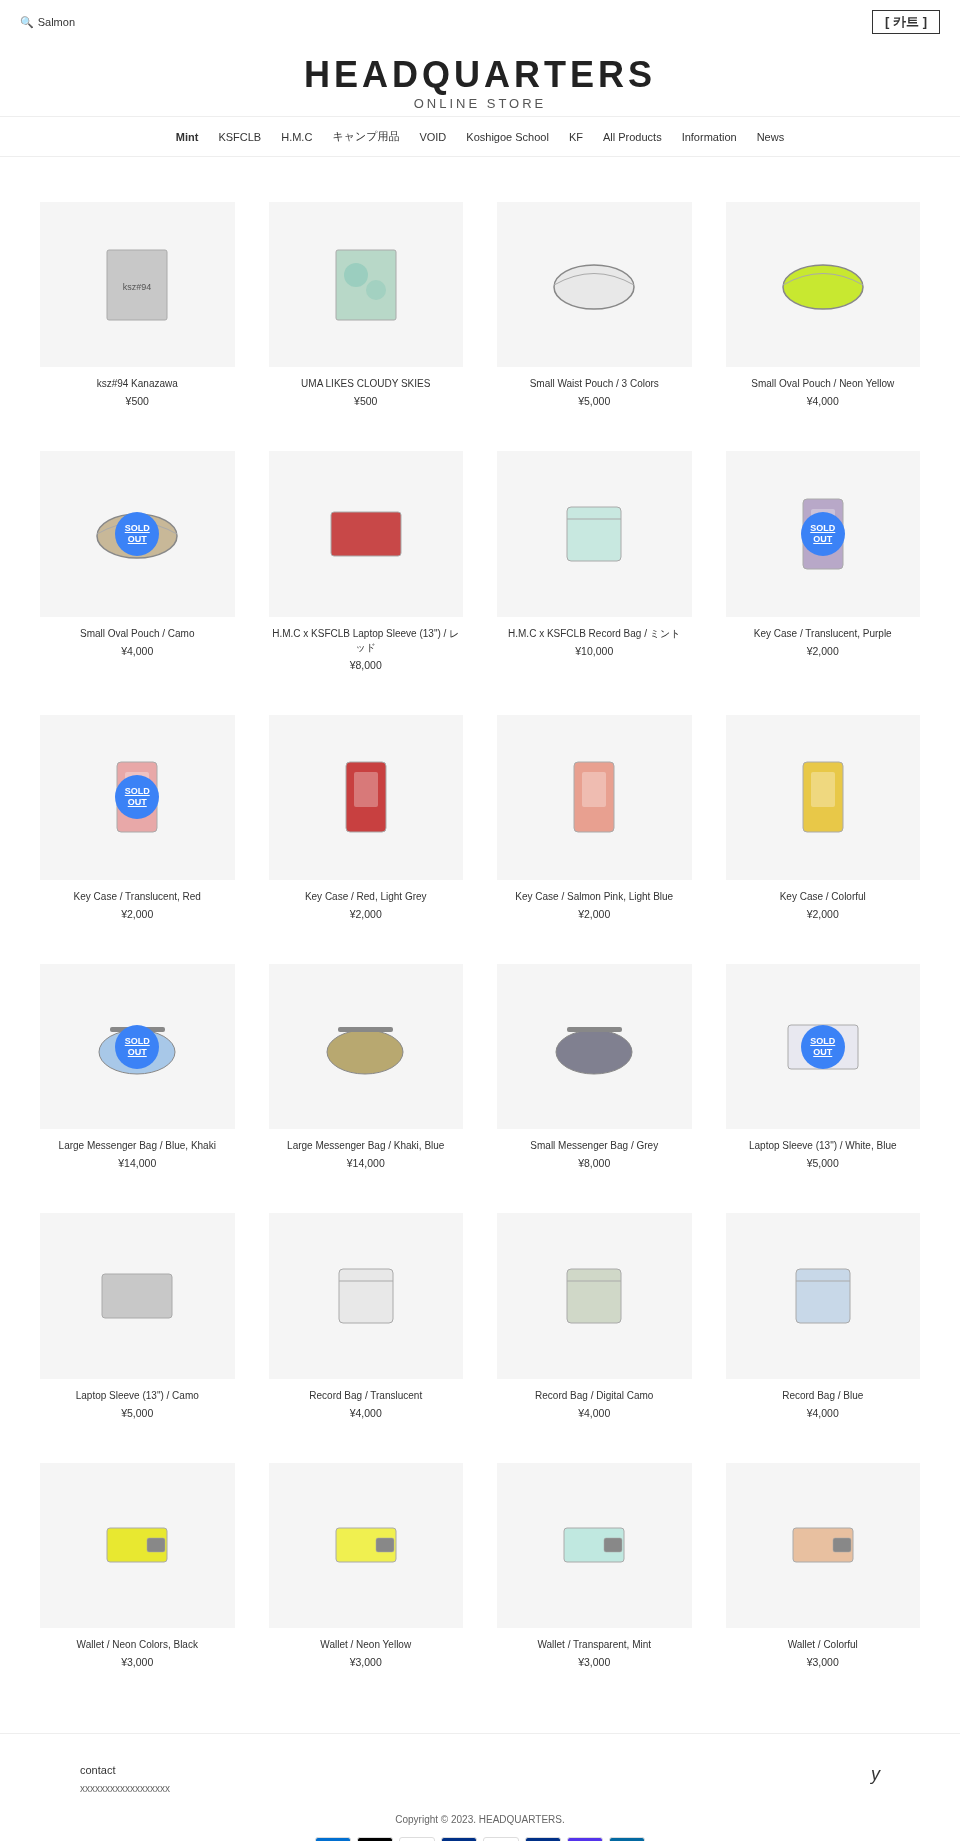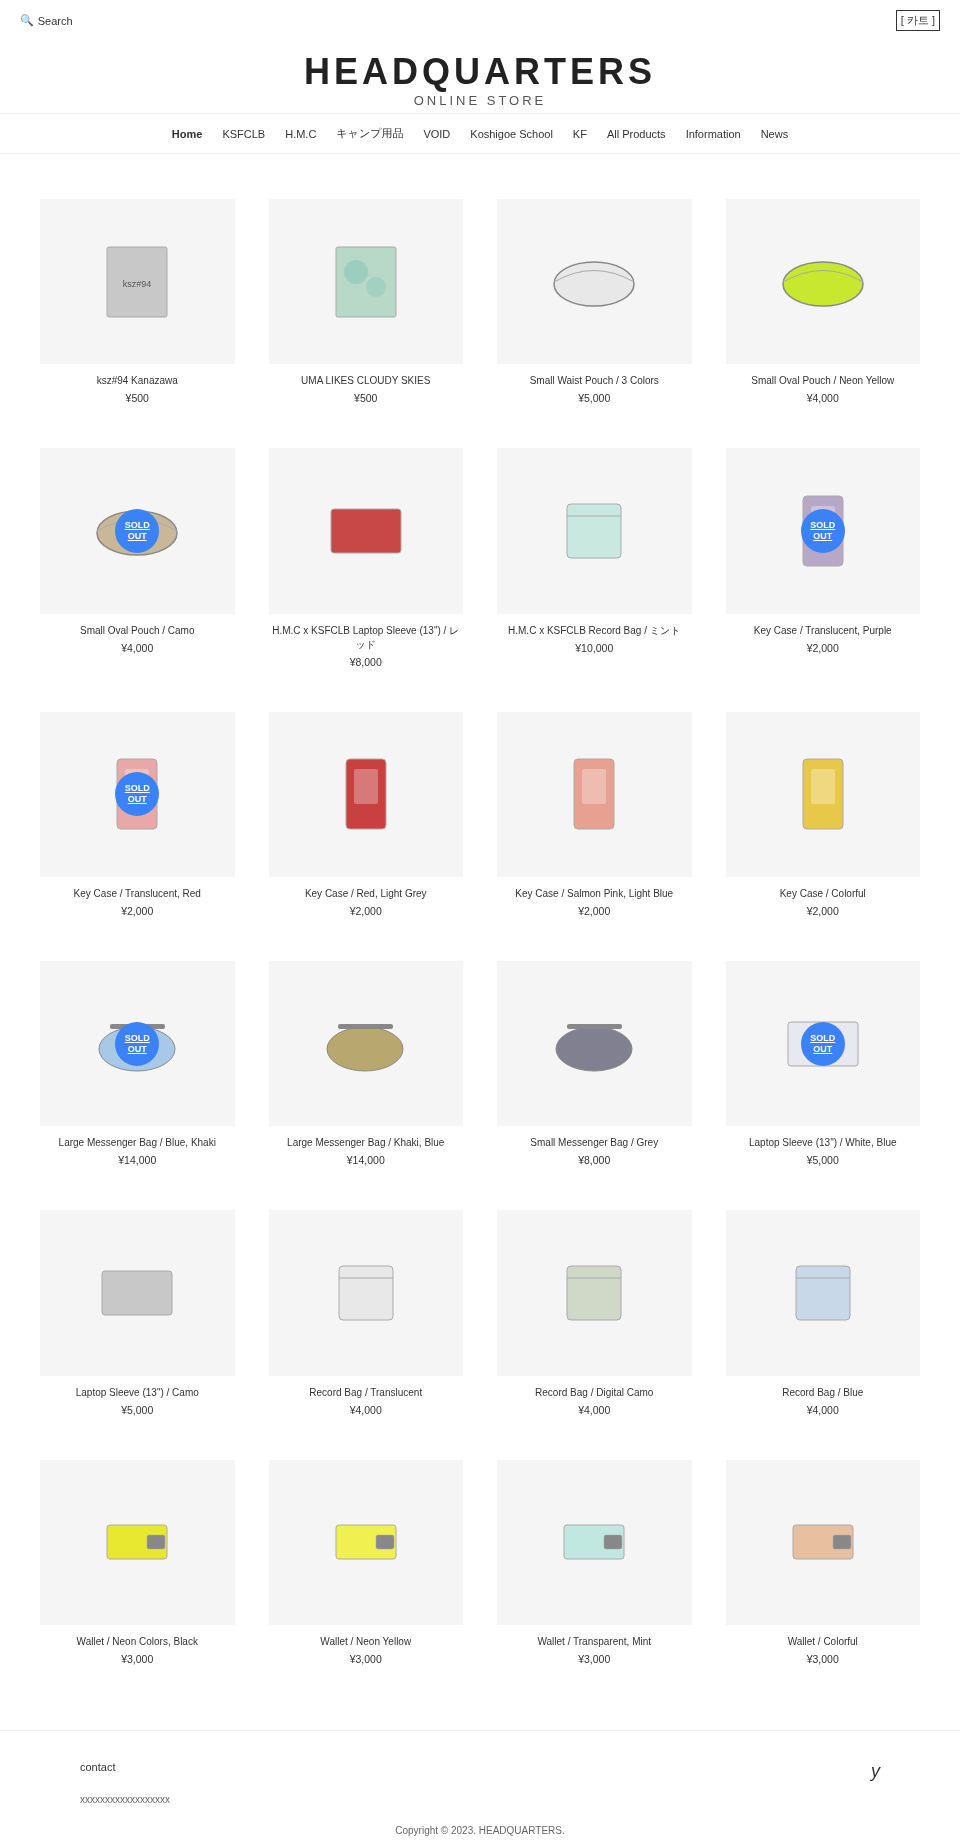--- a/index.html
+++ b/index.html
@@ -1,21 +1,21 @@
 <!DOCTYPE html>
 <html><head>
   <meta charset="utf-8">
   <style>
     * { margin: 0; padding: 0; box-sizing: border-box; }
     body { font-family: Arial, Helvetica, sans-serif; background: #fff; color: #333; font-size: 12px; }
     
     
     .top-bar { display: flex; justify-content: space-between; align-items: center; padding: 10px 20px; }
     .search-link { font-size: 11px; color: #333; text-decoration: none; display: flex; align-items: center; gap: 4px; }
-    .cart-link { font-size: 11px; color: #333; text-decoration: none; border: 1px solid #333; padding: 2px 4px; }
+    .cart-link { font-size: 13px; color: #333; text-decoration: none; border: 1px solid #333; padding: 2px 12px; font-weight: bold; }
     
     .site-title { text-align: center; padding: 10px 12px 5px; }
     .site-title h1 { font-size: 36px; font-weight: 900; letter-spacing: 4px; color: #222; }
     .site-title p { font-size: 13px; letter-spacing: 3px; color: #555; }
     
     nav { display: flex; justify-content: center; align-items: center; gap: 20px; padding: 12px 0; border-top: 1px solid #eee; border-bottom: 1px solid #eee; margin-bottom: 10px; }
     nav a { font-size: 11px; color: #333; text-decoration: none; }
     nav a.active { font-weight: bold; }
     
     
@@ -35,34 +35,34 @@
     .footer-copyright { text-align: center; font-size: 10px; color: #666; margin-bottom: 12px; }
     .payment-icons { display: flex; justify-content: center; gap: 6px; align-items: center; }
     .payment-icon { width: 36px; height: 22px; border: 1px solid #ddd; border-radius: 3px; display: flex; align-items: center; justify-content: center; font-size: 7px; color: #333; font-weight: bold; }
   </style>
 </head>
 <body>
 
 <div class="top-bar">
   <a class="search-link">
     <span>🔍</span>
-    <span>Search</span>
+    <span>Salmon</span>
   </a>
   <a class="cart-link">
     <span>[ 카트 ]</span>
   </a>
 </div>
 
 <div class="site-title">
   <h1>HEADQUARTERS</h1>
   <p>ONLINE STORE</p>
 </div>
 
 <nav>
-  <a class="active">Home</a>
+  <a class="active">Mint</a>
   <a>KSFCLB</a>
   <a>H.M.C</a>
   <a>キャンプ用品</a>
   <a>VOID</a>
   <a>Koshigoe School</a>
   <a>KF</a>
   <a>All Products</a>
   <a>Information</a>
   <a>News</a>
 </nav>
@@ -357,21 +357,21 @@
         </div>
       </div>
       <div class="product-name">Wallet / Colorful</div>
       <div class="product-price">¥3,000</div>
     </div>
   </div>
 
 <footer>
   <div class="footer-main">
     <div>
-      <div style="font-size:11px;margin-bottom:21px;">contact</div>
+      <div style="font-size:11px;margin-bottom:7px;">contact</div>
       <div style="font-size:10px;color:#666;">xxxxxxxxxxxxxxxxxx</div>
     </div>
     <div style="font-size:18px;font-style:italic;">y</div>
   </div>
   <div class="footer-copyright">Copyright © 2023. HEADQUARTERS.</div>
   <div class="payment-icons">
     <div class="payment-icon" style="background:#016FD0;color:#fff;font-size:7px;">AMEX</div>
     <div class="payment-icon" style="background:#000;color:#fff;font-size:6px;">⬛Pay</div>
     <div class="payment-icon" style="background:#fff;color:#333;font-size:7px;">GPay</div>
     <div class="payment-icon" style="background:#003087;color:#fff;font-size:7px;">JCB</div>

